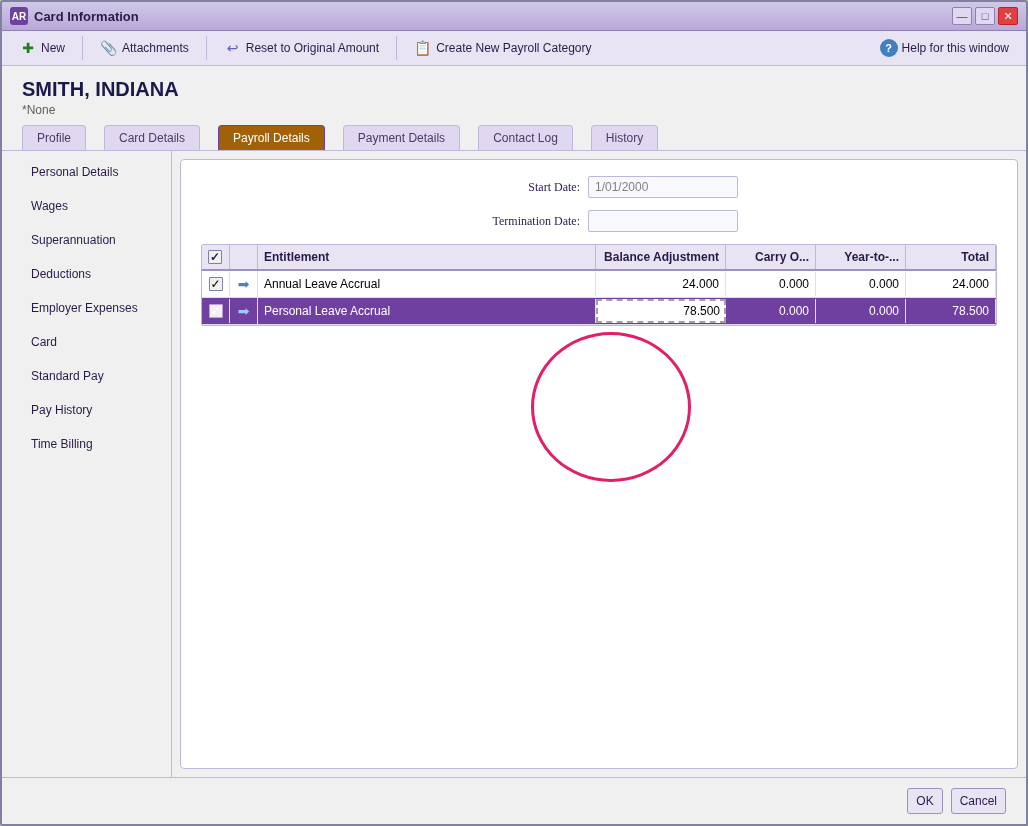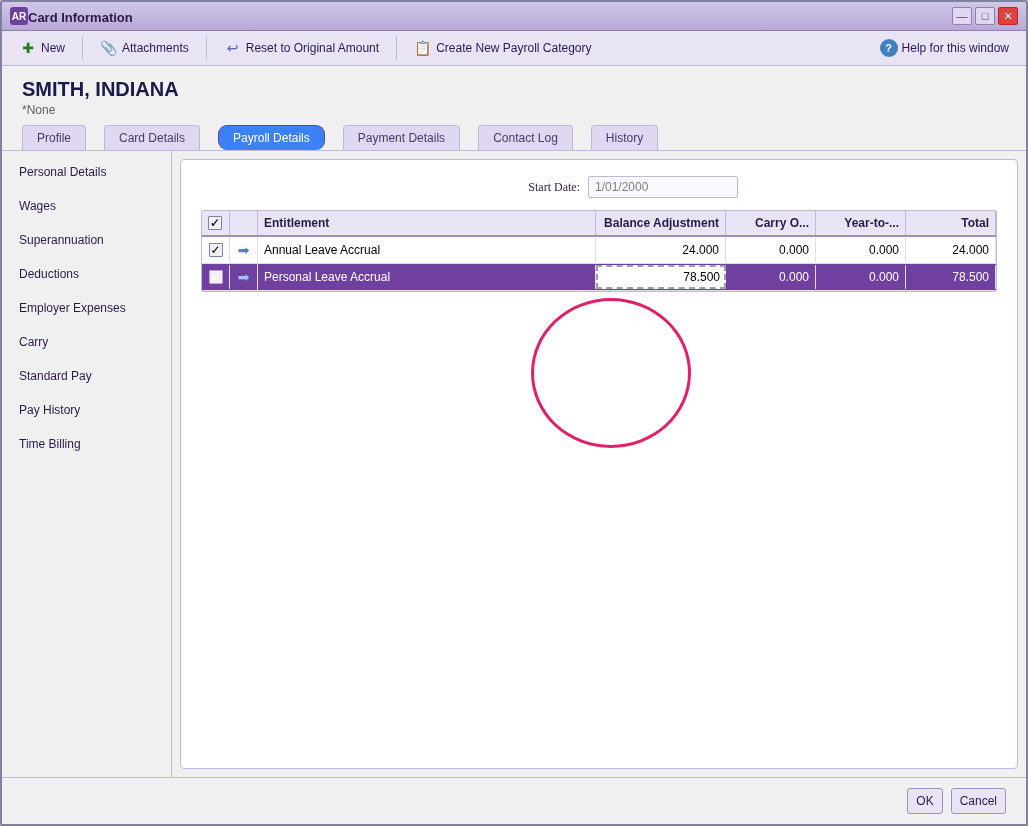--- a/index.html
+++ b/index.html
@@ -1,19 +1,19 @@
 <!DOCTYPE html>
 <html><head>
   <meta charset="utf-8">
   <style>
     * { box-sizing: border-box; margin: 0; padding: 0; font-family: 'Segoe UI', Tahoma, Geneva, Verdana, sans-serif; font-size: 12px; }
     body { background: #c0c0c0; display: flex; justify-content: center; align-items: center; min-height: 100vh; }
     .window { width: 1028px; height: 826px; background: #f0f0f0; border: 2px solid #8080a0; border-radius: 4px; display: flex; flex-direction: column; box-shadow: 3px 3px 8px rgba(0,0,0,0.4); position: relative; }
     .title-bar { background: linear-gradient(to bottom, #d0c8e8, #b8a8d8); padding: 5px 8px; display: flex; align-items: center; justify-content: space-between; border-bottom: 1px solid #9080b0; border-radius: 2px 2px 0 0; }
-    .title-bar-left { display: flex; align-items: flex-end; }
+    .title-bar-left { display: flex; align-items: center; gap: 6px; }
     .title-logo { width: 18px; height: 18px; background: #7040a0; border-radius: 3px; display: flex; align-items: center; justify-content: center; color: white; font-weight: bold; font-size: 10px; }
     .title-text { font-size: 13px; font-weight: 600; color: #2a1a4a; }
     .title-controls { display: flex; gap: 3px; }
     .title-btn { width: 20px; height: 18px; border: 1px solid #9080b0; border-radius: 2px; background: #e0d8f0; cursor: pointer; display: flex; align-items: center; justify-content: center; font-size: 11px; color: #4a3a6a; }
     .title-btn.close { background: #e04040; color: white; border-color: #c02020; }
     .toolbar { background: #e8e4f4; border-bottom: 1px solid #c0b8d8; padding: 4px 8px; display: flex; align-items: center; gap: 4px; }
     .toolbar-btn { display: flex; align-items: center; gap: 4px; padding: 3px 8px; background: transparent; border: 1px solid transparent; border-radius: 3px; cursor: pointer; color: #2a1a4a; font-size: 12px; }
     .toolbar-separator { width: 1px; height: 24px; background: #c0b8d8; margin: 0 4px; }
     .toolbar-icon { width: 18px; height: 18px; display: flex; align-items: center; justify-content: center; font-size: 14px; }
     .new-icon { color: #208020; }
@@ -21,23 +21,23 @@
     .reset-icon { color: #6060c0; }
     .create-icon { color: #4080c0; }
     .help-btn { margin-left: auto; display: flex; align-items: center; gap: 4px; padding: 3px 8px; background: transparent; border: 1px solid transparent; border-radius: 3px; cursor: pointer; color: #2a1a4a; }
     .help-circle { width: 18px; height: 18px; border-radius: 50%; background: #4080c0; color: white; display: flex; align-items: center; justify-content: center; font-size: 11px; font-weight: bold; }
     .content-area { flex: 1; display: flex; flex-direction: column; padding: 0; overflow: hidden; }
     .employee-header { padding: 12px 20px 8px 20px; background: #f0f0f0; }
     .employee-name { font-size: 20px; font-weight: bold; color: #1a1a4a; }
     .employee-sub { font-size: 12px; color: #606060; margin-top: 2px; }
     .tabs-bar { display: flex; padding: 0 20px; gap: 16px; border-bottom: 1px solid #c0b8d8; background: #f0f0f0; }
     .tab { padding: 5px 14px; border: 1px solid #c0b8d8; border-bottom: none; border-radius: 4px 4px 0 0; cursor: pointer; background: #e0d8f0; color: #4a3a6a; margin-right: 2px; font-size: 12px; }
-    .tab.active { background: #3b82f6; color: white; border-color: #7040a0; border-radius: 9px; }
+    .tab.active { background: #a16207; color: white; border-color: #7040a0; }
     .main-content { display: flex; flex: 1; overflow: hidden; }
-    .sidebar { width: 170px; background: #f0f0f0; border-right: 1px solid #c0b8d8; padding: 4px 0; display: flex; flex-direction: column; }
+    .sidebar { width: 170px; background: #f0f0f0; border-right: 1px solid #c0b8d8; padding: 4px 12px; display: flex; flex-direction: column; }
     .sidebar-item { padding: 8px 12px; cursor: pointer; color: #2a1a4a; border: 1px solid transparent; margin: 1px 4px; border-radius: 3px; }
     .sidebar-item.active { background: #8050a8; color: white; }
     .panel { flex: 1; padding: 16px 20px; background: white; border: 1px solid #c0b8d8; margin: 8px; border-radius: 4px; display: flex; flex-direction: column; gap: 12px; overflow: hidden; }
     .form-row { display: flex; align-items: center; gap: 8px; justify-content: center; }
     .form-label { text-align: right; color: #2a1a4a; min-width: 120px; font-family: Liberation Serif, serif; }
     .form-input { border: 1px solid #c0b8d8; background: #f8f8ff; padding: 3px 6px; width: 150px; color: #808080; border-radius: 2px; font-size: 12px; }
     .table-container { border: 1px solid #c0b8d8; border-radius: 2px; overflow: hidden; position: relative; }
     .table-header { display: grid; grid-template-columns: 28px 28px 1fr 130px 90px 90px 90px; background: #e8e4f4; border-bottom: 2px solid #a090c0; }
     .th { padding: 5px 6px; font-weight: 600; color: #2a1a4a; border-right: 1px solid #c0b8d8; font-size: 12px; text-align: left; }
     .th.right { text-align: right; }
@@ -114,31 +114,35 @@
     </div>
 
     <div class="main-content">
 
       <div class="sidebar">
         <div class="sidebar-item">Personal Details</div>
         <div class="sidebar-item">Wages</div>
         <div class="sidebar-item">Superannuation</div>
         <div class="sidebar-item">Deductions</div>
         <div class="sidebar-item">Employer Expenses</div>
-        <div class="sidebar-item">Carry</div>
+        <div class="sidebar-item">Card</div>
         <div class="sidebar-item">Standard Pay</div>
         <div class="sidebar-item">Pay History</div>
         <div class="sidebar-item">Time Billing</div>
       </div>
 
       <div class="panel">
 
         <div class="form-row">
           <span class="form-label">Start Date:</span>
           <input class="form-input" type="text" value="1/01/2000" style="">
+        </div>
+        <div class="form-row">
+          <span class="form-label">Termination Date:</span>
+          <input class="form-input" type="text" style="">
         </div>
 
         <div style="position: relative;">
           <div class="table-container">
 
             <div class="table-header">
               <div class="th">
                 <div class="check-icon checked">✓</div>
               </div>
               <div class="th"></div>

